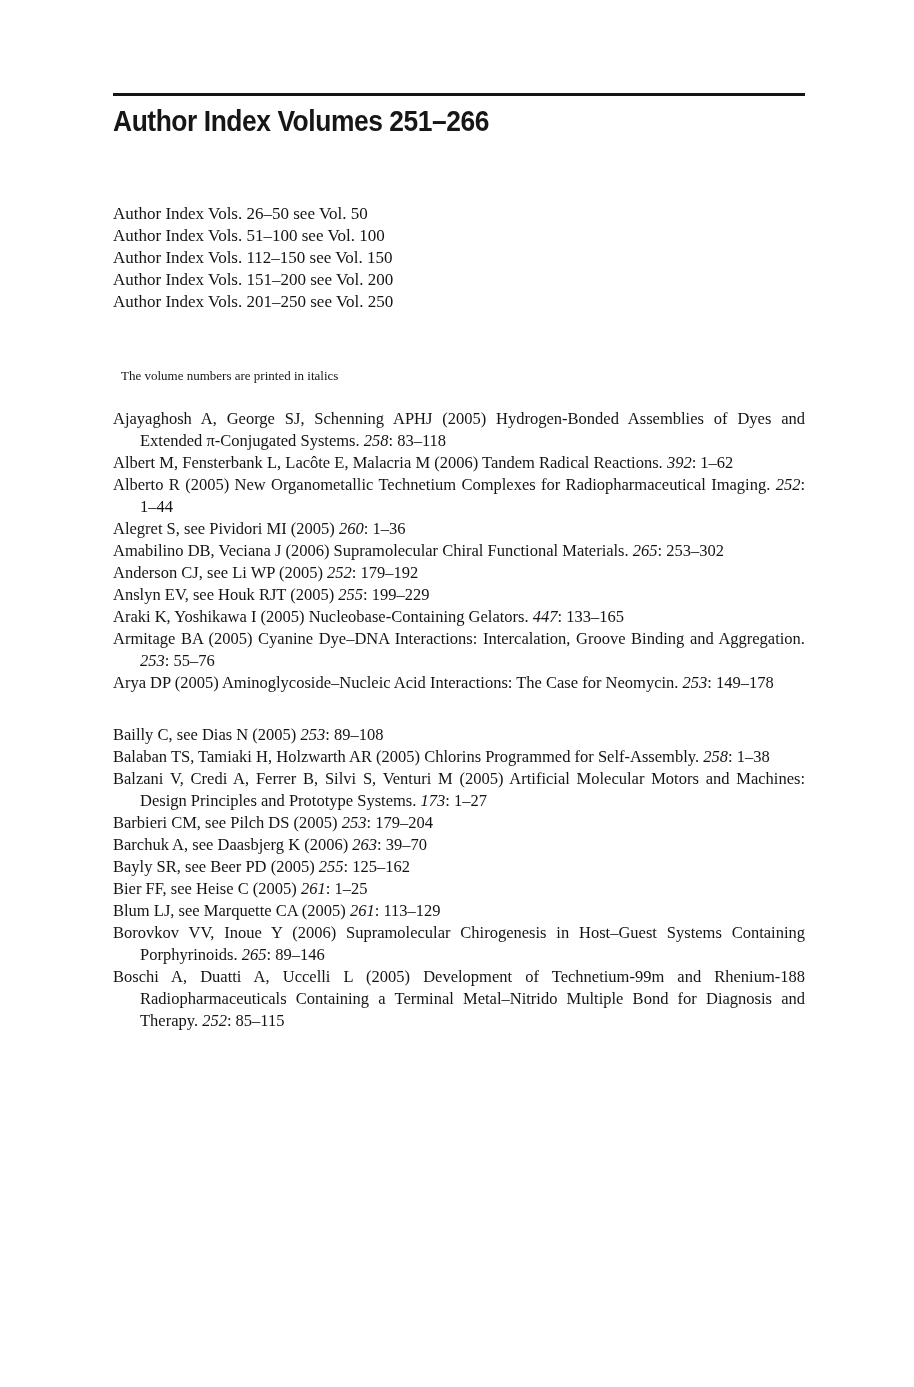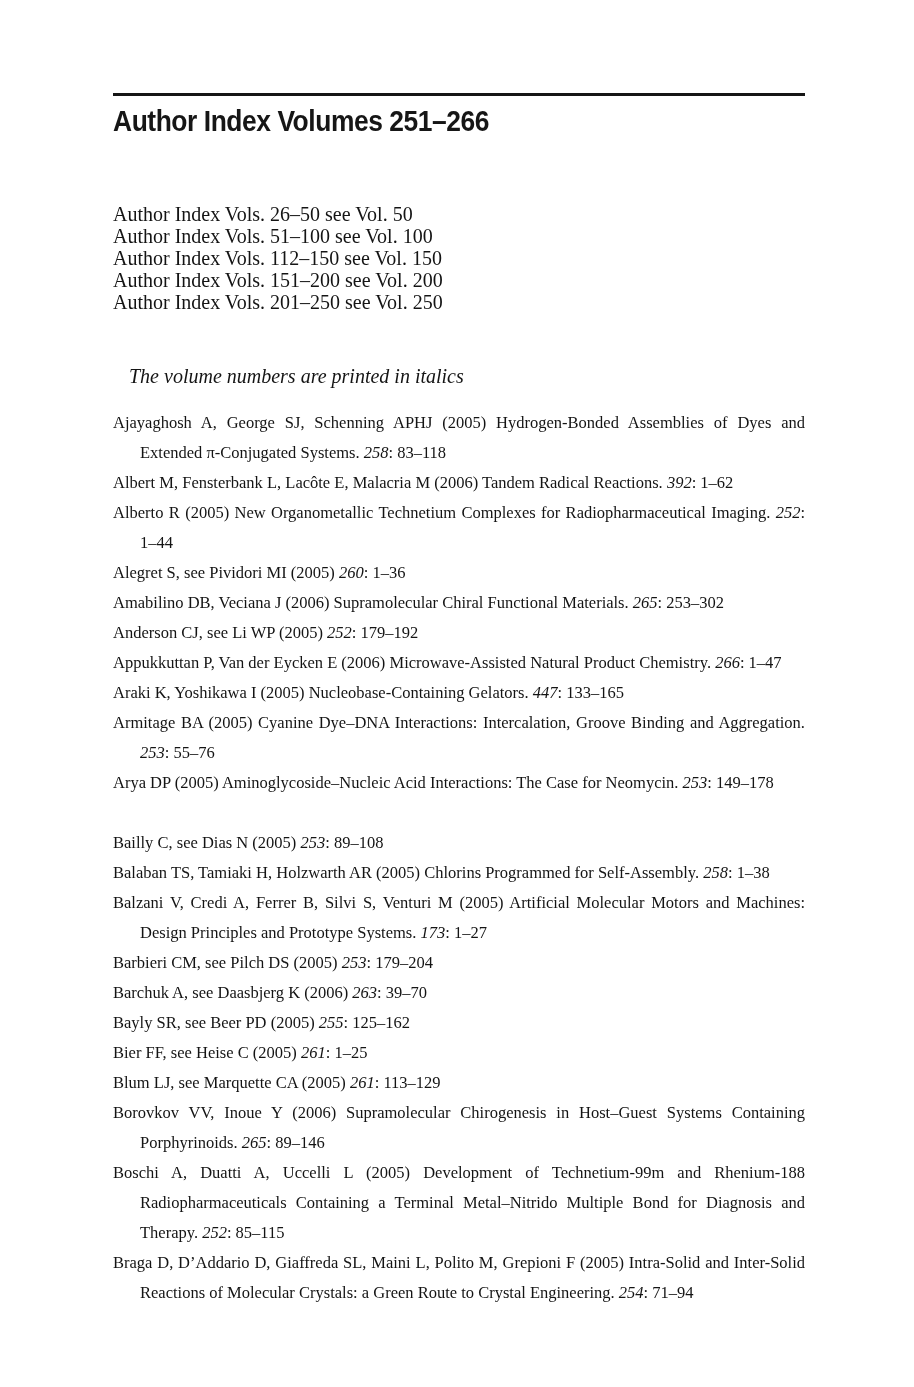--- a/index.html
+++ b/index.html
@@ -33,39 +33,38 @@
     letter-spacing: -0.5px;
     white-space: nowrap;
     transform: scaleX(0.88);
     transform-origin: 0 50%;
     color: #161616;
   }
   .ref-list {
     margin-top: 64px;
   }
   .ref-line {
-    font-size: 20px;
+    font-size: 17px;
     line-height: 22px;
   }
   .note {
-    margin: 52px 0 0 16px;
-    font-style: italic;
-    font-size: 20px;
+    margin: 52px 0 0 8px;
+    font-size: 13px;
     line-height: 22px;
   }
   .entries {
     margin-top: 21px;
   }
   .group + .group {
     margin-top: 30px;
   }
   p.entry {
     margin: 0;
     font-size: 16.5px;
-    line-height: 30px;
+    line-height: 22px;
     text-align: justify;
     padding-left: 27px;
     text-indent: -27px;
   }
   i.vol {
     font-style: italic;
   }
 </style>
 </head>
 <body>
@@ -85,32 +84,31 @@
   <p class="note">The volume numbers are printed in italics</p>
 
   <div class="entries">
       <div class="group">
         <p class="entry">Ajayaghosh A, George SJ, Schenning APHJ (2005) Hydrogen-Bonded Assemblies of Dyes and Extended π-Conjugated Systems. <i class="vol">258</i>: 83–118</p>
         <p class="entry">Albert M, Fensterbank L, Lacôte E, Malacria M (2006) Tandem Radical Reactions. <i class="vol">392</i>: 1–62</p>
         <p class="entry">Alberto R (2005) New Organometallic Technetium Complexes for Radiopharmaceutical Imaging. <i class="vol">252</i>: 1–44</p>
         <p class="entry">Alegret S, see Pividori MI (2005) <i class="vol">260</i>: 1–36</p>
         <p class="entry">Amabilino DB, Veciana J (2006) Supramolecular Chiral Functional Materials. <i class="vol">265</i>: 253–302</p>
         <p class="entry">Anderson CJ, see Li WP (2005) <i class="vol">252</i>: 179–192</p>
-        <p class="entry">Appukkuttan P, Van der Eycken E (2006) Microwave-Assisted Natural Product Chemistry. <i class="vol">266</i>: 1–47</p>
+        <p class="entry">Anslyn EV, see Houk RJT (2005) <i class="vol">255</i>: 199–229</p>
         <p class="entry">Araki K, Yoshikawa I (2005) Nucleobase-Containing Gelators. <i class="vol">447</i>: 133–165</p>
         <p class="entry">Armitage BA (2005) Cyanine Dye–DNA Interactions: Intercalation, Groove Binding and Aggregation. <i class="vol">253</i>: 55–76</p>
         <p class="entry">Arya DP (2005) Aminoglycoside–Nucleic Acid Interactions: The Case for Neomycin. <i class="vol">253</i>: 149–178</p>
       </div>
       <div class="group">
         <p class="entry">Bailly C, see Dias N (2005) <i class="vol">253</i>: 89–108</p>
         <p class="entry">Balaban TS, Tamiaki H, Holzwarth AR (2005) Chlorins Programmed for Self-Assembly. <i class="vol">258</i>: 1–38</p>
         <p class="entry">Balzani V, Credi A, Ferrer B, Silvi S, Venturi M (2005) Artificial Molecular Motors and Machines: Design Principles and Prototype Systems. <i class="vol">173</i>: 1–27</p>
         <p class="entry">Barbieri CM, see Pilch DS (2005) <i class="vol">253</i>: 179–204</p>
         <p class="entry">Barchuk A, see Daasbjerg K (2006) <i class="vol">263</i>: 39–70</p>
         <p class="entry">Bayly SR, see Beer PD (2005) <i class="vol">255</i>: 125–162</p>
         <p class="entry">Bier FF, see Heise C (2005) <i class="vol">261</i>: 1–25</p>
         <p class="entry">Blum LJ, see Marquette CA (2005) <i class="vol">261</i>: 113–129</p>
         <p class="entry">Borovkov VV, Inoue Y (2006) Supramolecular Chirogenesis in Host–Guest Systems Containing Porphyrinoids. <i class="vol">265</i>: 89–146</p>
         <p class="entry">Boschi A, Duatti A, Uccelli L (2005) Development of Technetium-99m and Rhenium-188 Radiopharmaceuticals Containing a Terminal Metal–Nitrido Multiple Bond for Diagnosis and Therapy. <i class="vol">252</i>: 85–115</p>
-        <p class="entry">Braga D, D’Addario D, Giaffreda SL, Maini L, Polito M, Grepioni F (2005) Intra-Solid and Inter-Solid Reactions of Molecular Crystals: a Green Route to Crystal Engineering. <i class="vol">254</i>: 71–94</p>
       </div>
     </div>
 </div>
 
 </body></html>

